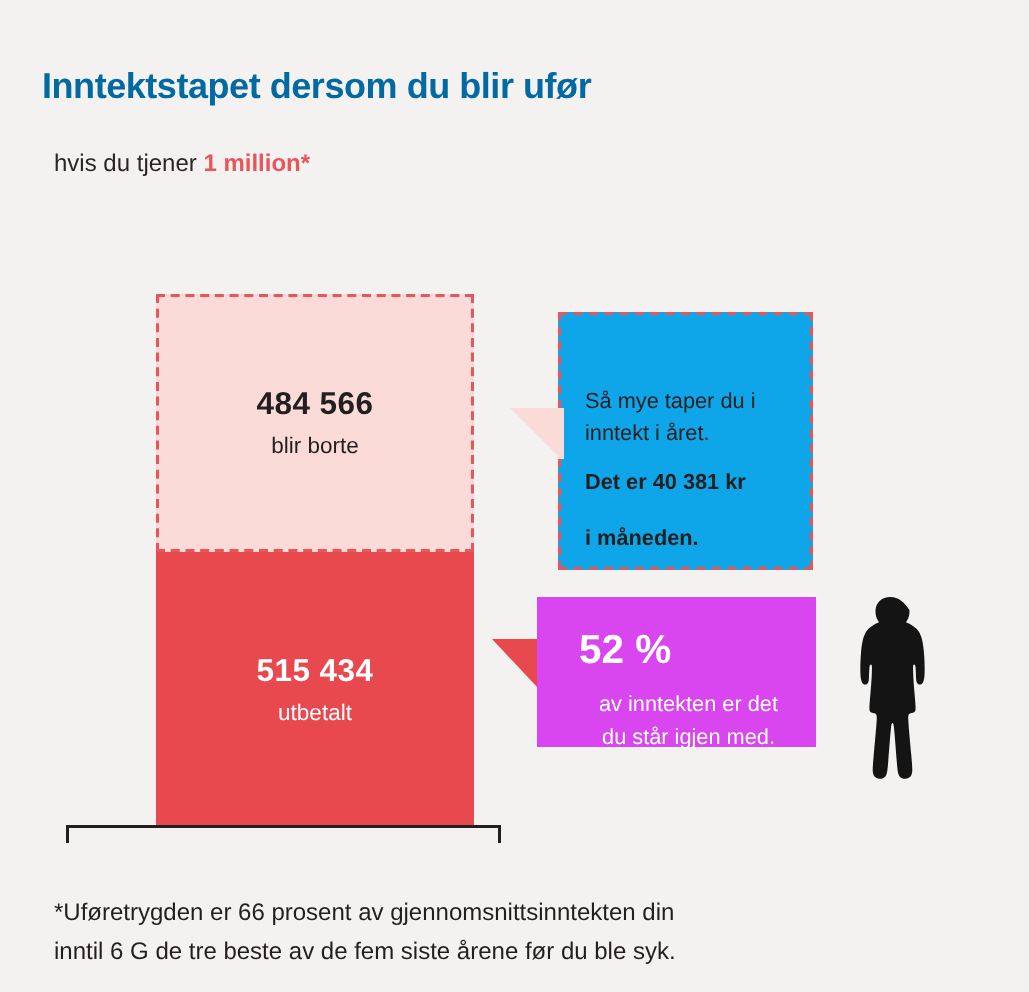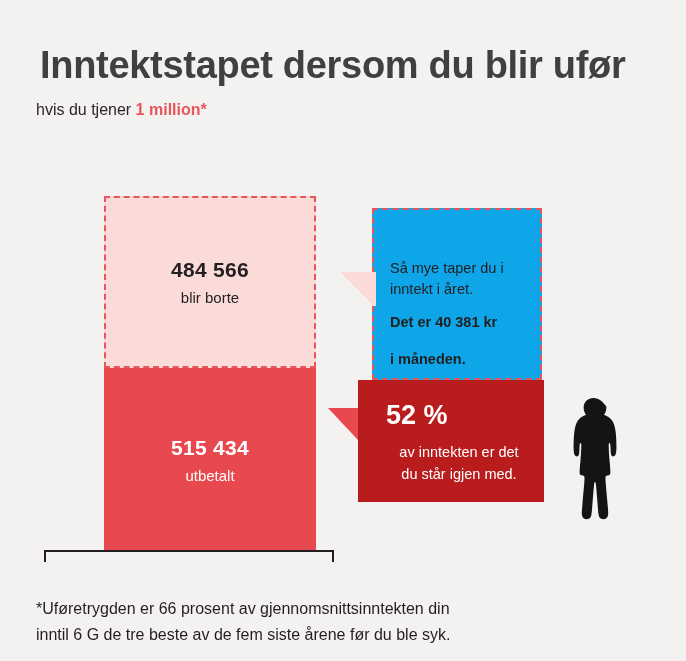--- a/index.html
+++ b/index.html
@@ -18,26 +18,26 @@
 
   #page {
     position: relative;
     width: 686px;
     height: 661px;
   }
 
   
   .title {
     position: absolute;
-    left: 40px;
+    left: 28px;
     top: 44px;
-    font-size: 38px;
+    font-size: 24px;
     font-weight: bold;
     letter-spacing: -0.3px;
-    color: #404040;
+    color: #0369a1;
     white-space: nowrap;
   }
   .subtitle {
     position: absolute;
     left: 36px;
     top: 101px;
     font-size: 16px;
     color: #2b2626;
     white-space: nowrap;
   }
@@ -160,24 +160,24 @@
     top: 62px;
     width: 4px;
     height: 34px;
     background: #fadbd8;
   }
 
   
   .callout-bot {
     position: absolute;
     left: 358px;
-    top: 380px;
+    top: 398px;
     width: 186px;
-    height: 122px;
-    background: #b91c1c;
+    height: 100px;
+    background: #d946ef;
   }
   .callout-bot .pct {
     position: absolute;
     left: 28px;
     top: 20px;
     font-size: 27px;
     font-weight: bold;
     color: #ffffff;
   }
   .callout-bot .txt {

